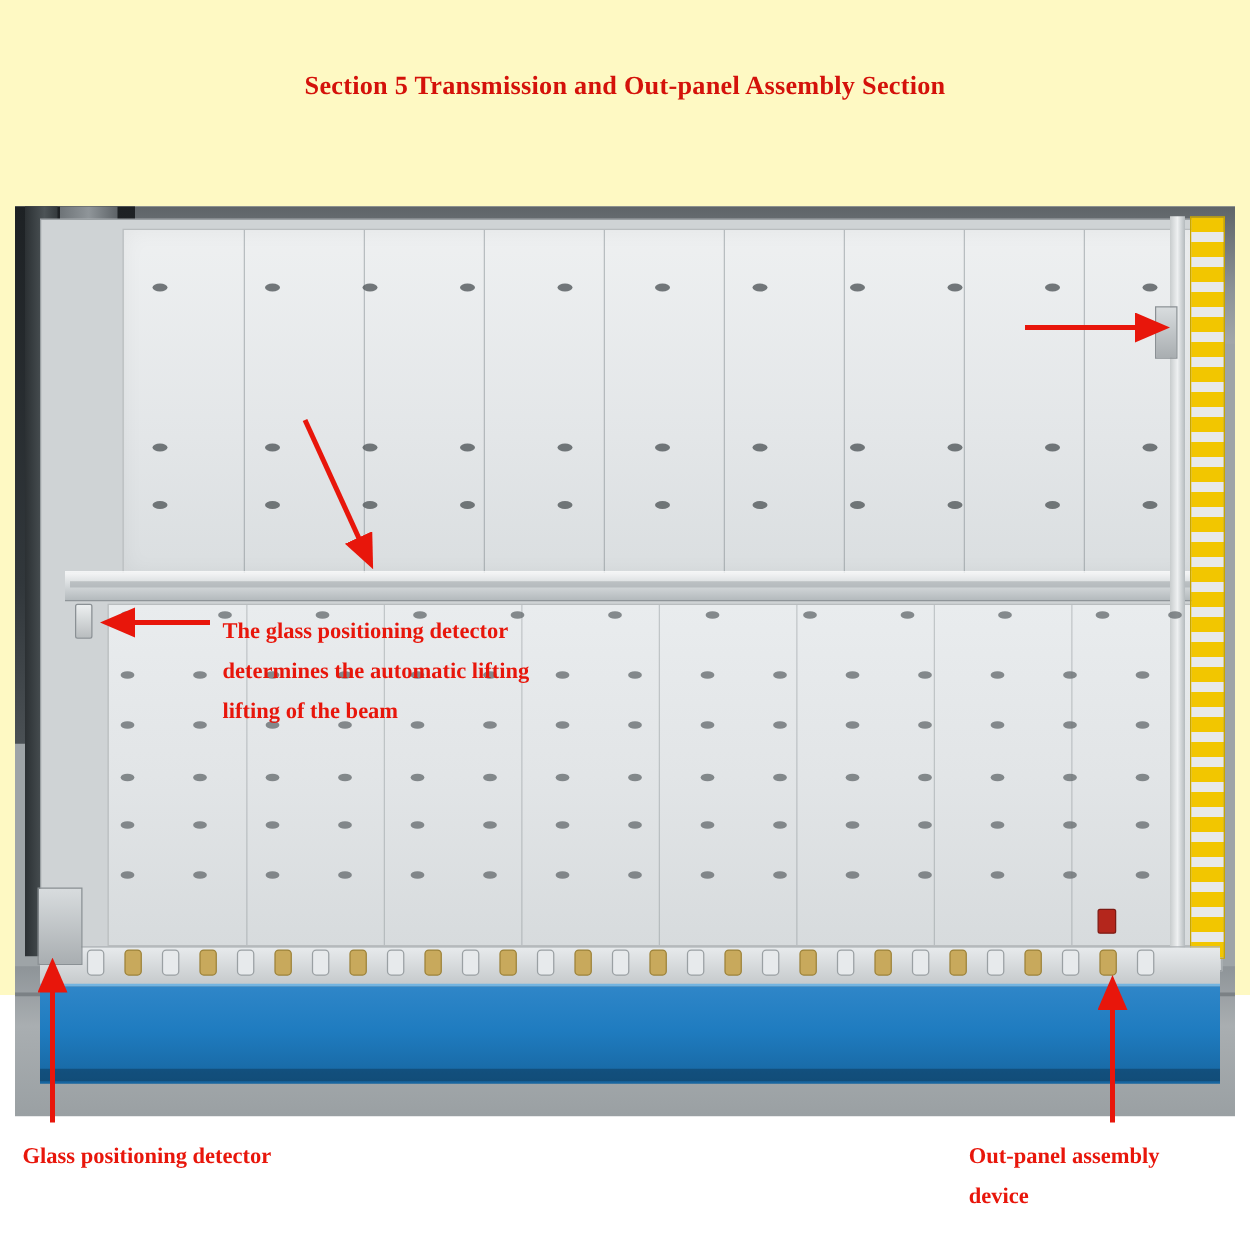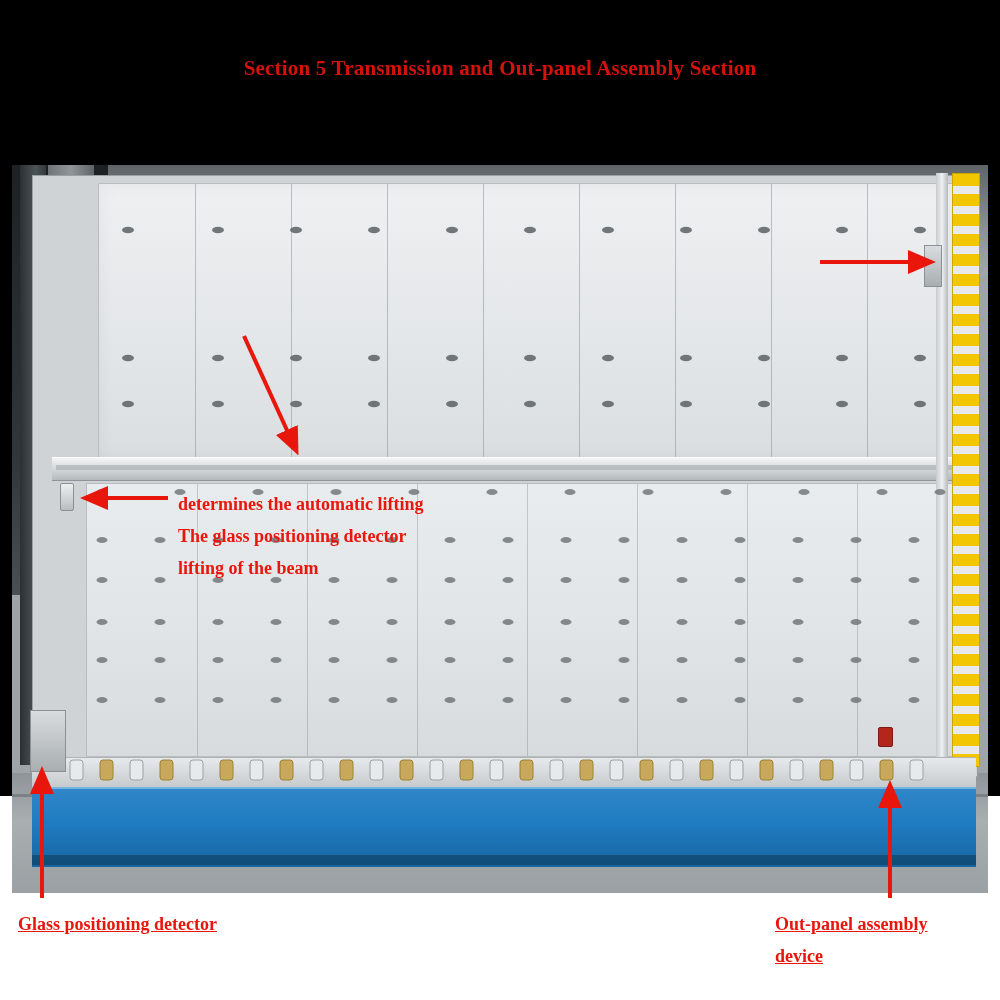--- a/index.html
+++ b/index.html
@@ -13,21 +13,21 @@
     position: relative;
     overflow: hidden;
     font-family: "Liberation Serif", serif;
   }
 
   #stage {
     position: absolute;
     left: 0; top: 0;
     width: 1000px;
     height: 796px;
-    background: #000000;
+    background: #fef9c3;
   }
 
   
   .title {
     position: absolute;
     left: 0;
     top: 56px;
     width: 1000px;
     text-align: center;
     font-size: 21px;
@@ -217,21 +217,20 @@
     position: absolute;
     color: #e8160b;
     font-weight: bold;
     font-size: 18px;
     line-height: 32px;
     white-space: nowrap;
     font-family: "Liberation Serif", serif;
   }
   .anno.outside {
     color: #e8160b;
-    text-decoration: underline;
   }
 
   svg.arrow-layer {
     position: absolute;
     left: 0; top: 0;
     width: 1000px;
     height: 1000px;
     pointer-events: none;
   }
 </style>
@@ -477,22 +476,22 @@
     <line x1="168" y1="498" x2="86" y2="498" stroke="#e8160b" stroke-width="4" marker-end="url(#arrowhead)"></line>
 
     <line x1="42" y1="898" x2="42" y2="772" stroke="#e8160b" stroke-width="4" marker-end="url(#arrowhead)"></line>
 
     <line x1="890" y1="898" x2="890" y2="786" stroke="#e8160b" stroke-width="4" marker-end="url(#arrowhead)"></line>
   </svg>
 
 
 
   <div class="anno" style="left:178px; top:488px;">
+    <div>The glass positioning detector</div>
     <div>determines the automatic lifting</div>
-    <div>The glass positioning detector</div>
     <div>lifting of the beam</div>
   </div>
 
   <div class="anno outside" style="left:18px; top:908px;">
     <div>Glass positioning detector</div>
   </div>
 
   <div class="anno outside" style="left:762px; top:908px;margin-left:13px;">
     <div>Out-panel assembly</div>
     <div>device</div>

